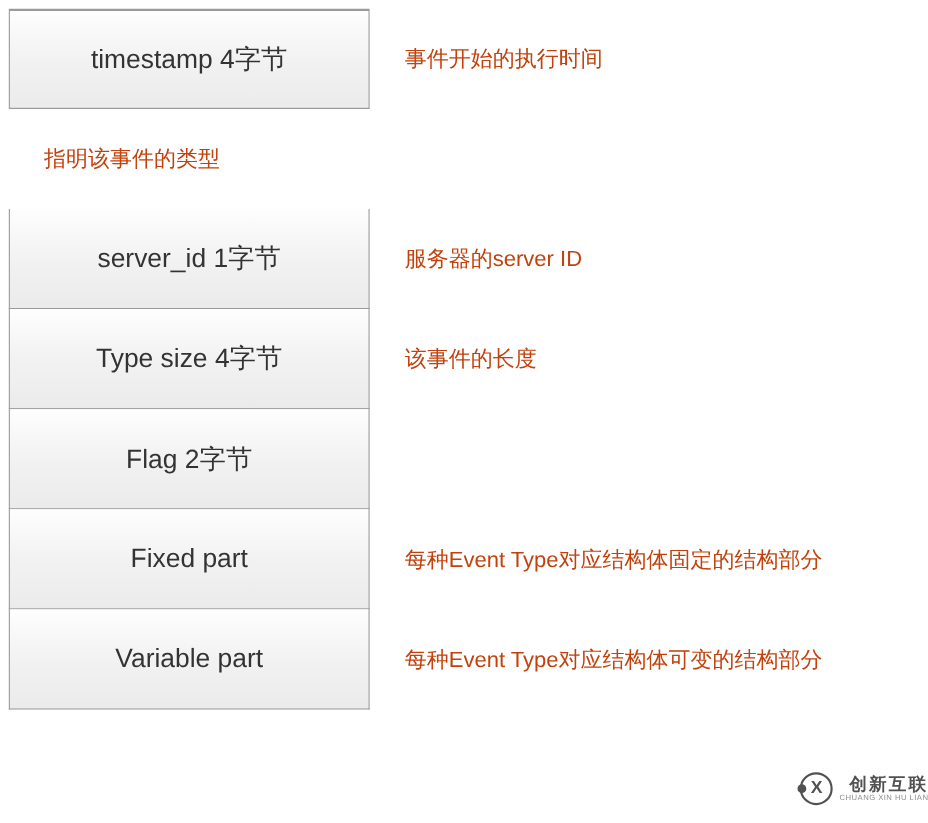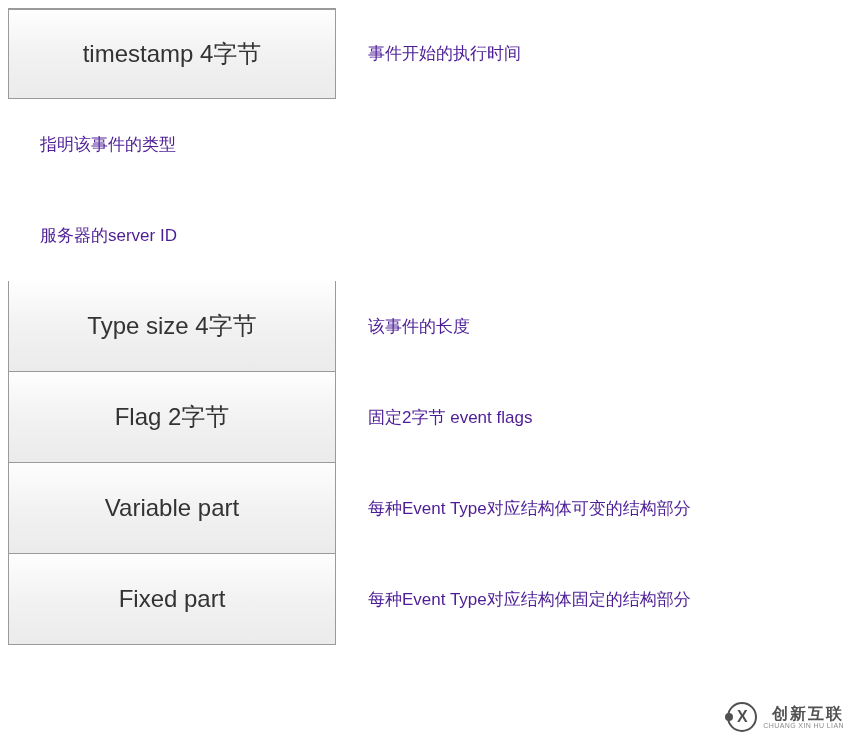--- a/index.html
+++ b/index.html
@@ -38,22 +38,22 @@
       flex-shrink: 0;
     }
     .cell-box.top {
       border-top-width: 2px;
     }
     .cell-box.between {
       border-top: none;
     }
     .desc {
       padding-left: 32px;
-      font-size: 17px;
-      color: #4c1d95;
+      font-size: 20px;
+      color: #c2410c;
       display: flex;
       align-items: center;
       height: 100%;
       text-align: right;
     }
     .watermark {
       position: absolute;
       right: 0px;
       bottom: 16px;
       display: flex;
@@ -111,37 +111,37 @@
 
 <div class="container">
   <div class="row">
     <div class="cell-box top">timestamp 4字节</div>
     <div class="desc">事件开始的执行时间</div>
   </div>
   <div class="row">
     <div class="desc">指明该事件的类型</div>
   </div>
   <div class="row">
+    <div class="cell-box between">server_id 1字节</div>
     <div class="desc">服务器的server ID</div>
   </div>
   <div class="row">
     <div class="cell-box between">Type size  4字节</div>
     <div class="desc">该事件的长度</div>
   </div>
   <div class="row">
     <div class="cell-box between">Flag 2字节</div>
-    <div class="desc">固定2字节 event flags</div>
+  </div>
+  <div class="row">
+    <div class="cell-box between">Fixed part</div>
+    <div class="desc">每种Event Type对应结构体固定的结构部分</div>
   </div>
   <div class="row">
     <div class="cell-box between">Variable part</div>
     <div class="desc">每种Event Type对应结构体可变的结构部分</div>
-  </div>
-  <div class="row">
-    <div class="cell-box between">Fixed part</div>
-    <div class="desc">每种Event Type对应结构体固定的结构部分</div>
   </div>
 </div>
 
 <div class="watermark">
   <div class="watermark-logo">
     <span class="watermark-logo-dot"></span>
   </div>
   <div class="watermark-text">
     <span class="cn">创新互联</span>
     <span class="en">CHUANG XIN HU LIAN</span>

